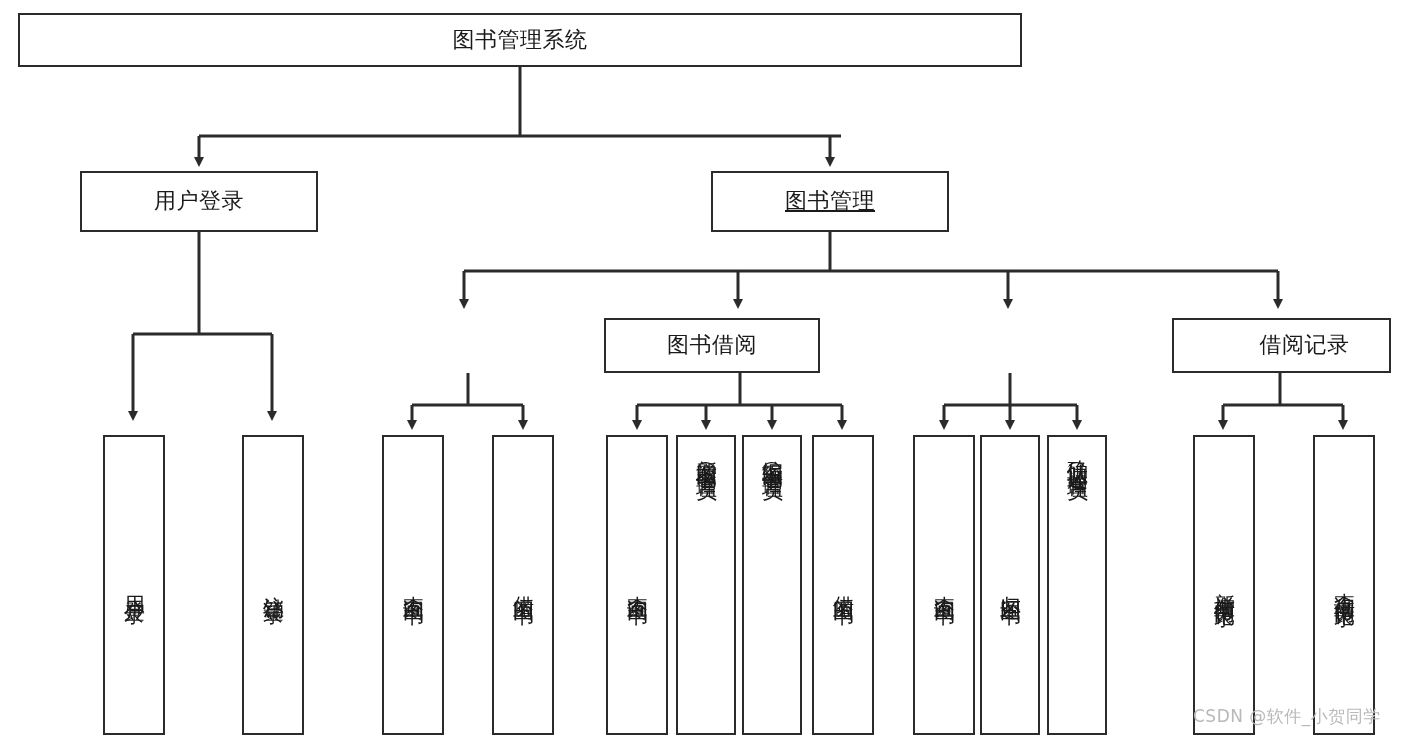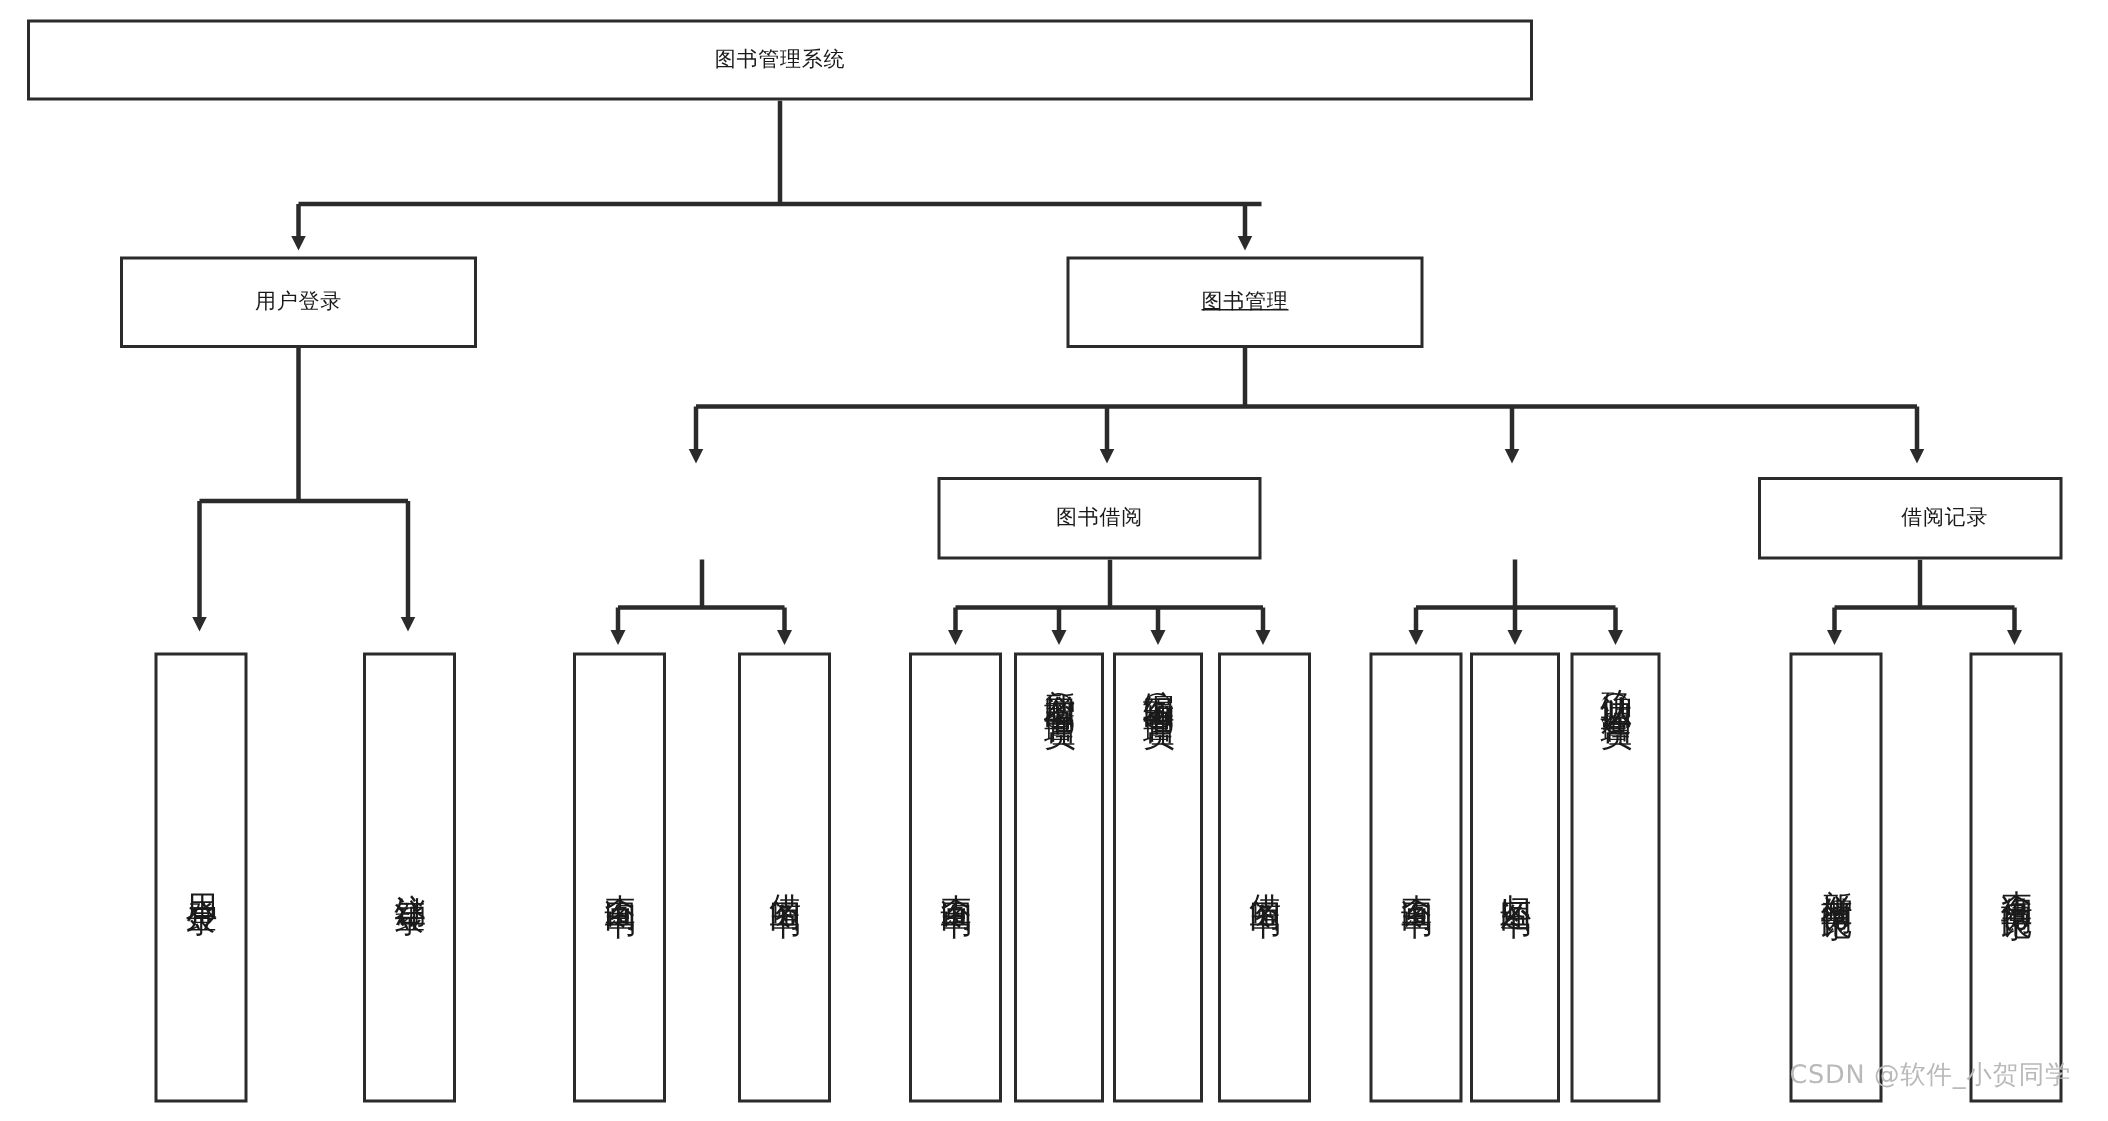--- a/index.html
+++ b/index.html
@@ -27,21 +27,21 @@
     position: absolute;
     box-sizing: border-box;
     border: 2px solid #2b2b2b;
     background: #ffffff;
     display: flex;
     align-items: center;
     justify-content: center;
     color: #1a1a1a;
   }
   .node-label {
-    font-size: 14px;
+    font-size: 22px;
     line-height: 1.2;
     letter-spacing: 0.5px;
     white-space: nowrap;
   }
   
   .node.vert {
     align-items: flex-start;
     justify-content: center;
     padding-top: 6px;
   }
@@ -129,26 +129,26 @@
 
   <div class="node" style="left:80px; top:171px; width:238px; height:61px;">
     <span class="node-label">用户登录</span>
   </div>
 
   <div class="node" style="left:711px; top:171px; width:238px; height:61px;text-decoration:underline;">
     <span class="node-label">图书管理</span>
   </div>
 
 
-  <div class="node" style="left:625px; top:318px; width:216px; height:55px;">
+  <div class="node" style="left:604px; top:318px; width:216px; height:55px;">
     <span class="node-label">图书借阅</span>
   </div>
 
 
-  <div class="node" style="left:1172px; top:318px; width:203px; height:55px;padding-left:46px;">
+  <div class="node" style="left:1172px; top:318px; width:219px; height:55px;padding-left:46px;">
     <span class="node-label">借阅记录</span>
   </div>
 
   <div class="node vert centered" style="left:103px; top:435px; width:62px; height:300px;">
     <span class="node-label">用户登录</span>
   </div>
 
   <div class="node vert centered" style="left:242px; top:435px; width:62px; height:300px;">
     <span class="node-label">注销登录</span>
   </div>

